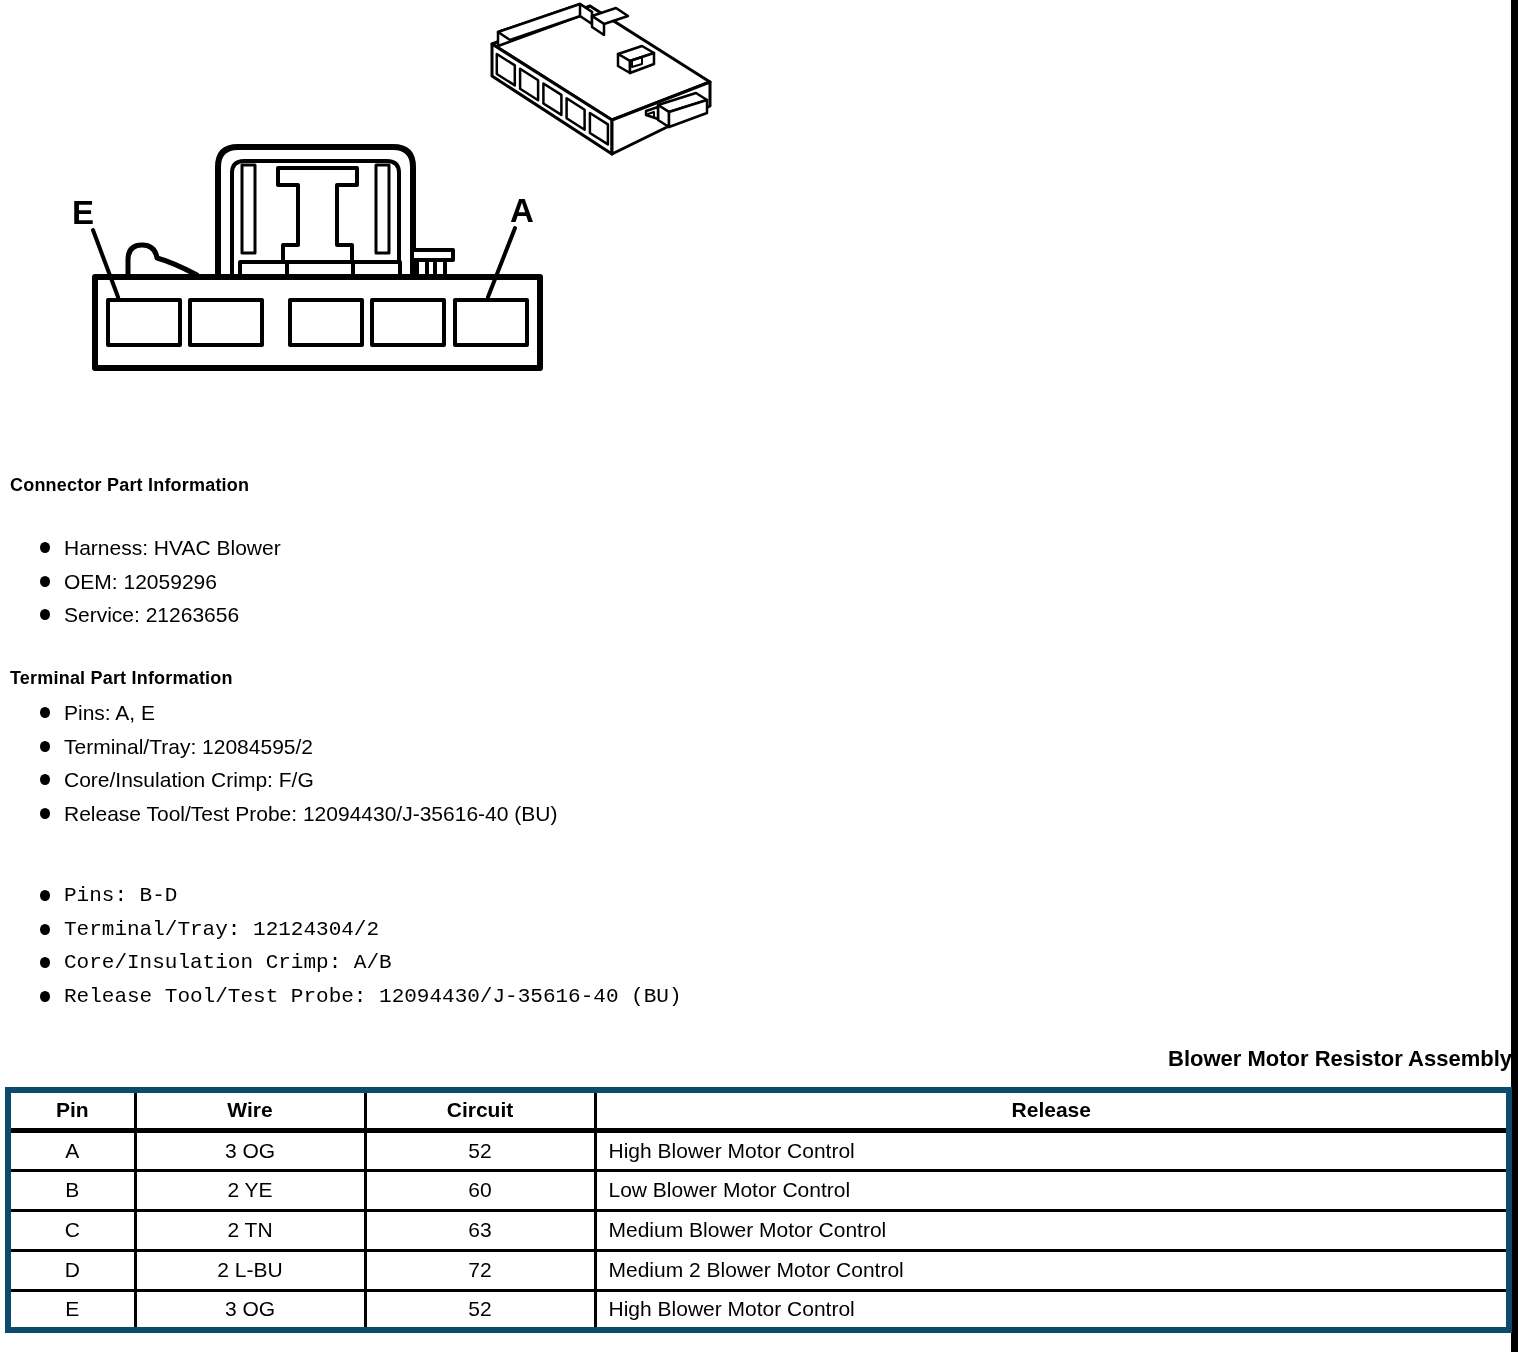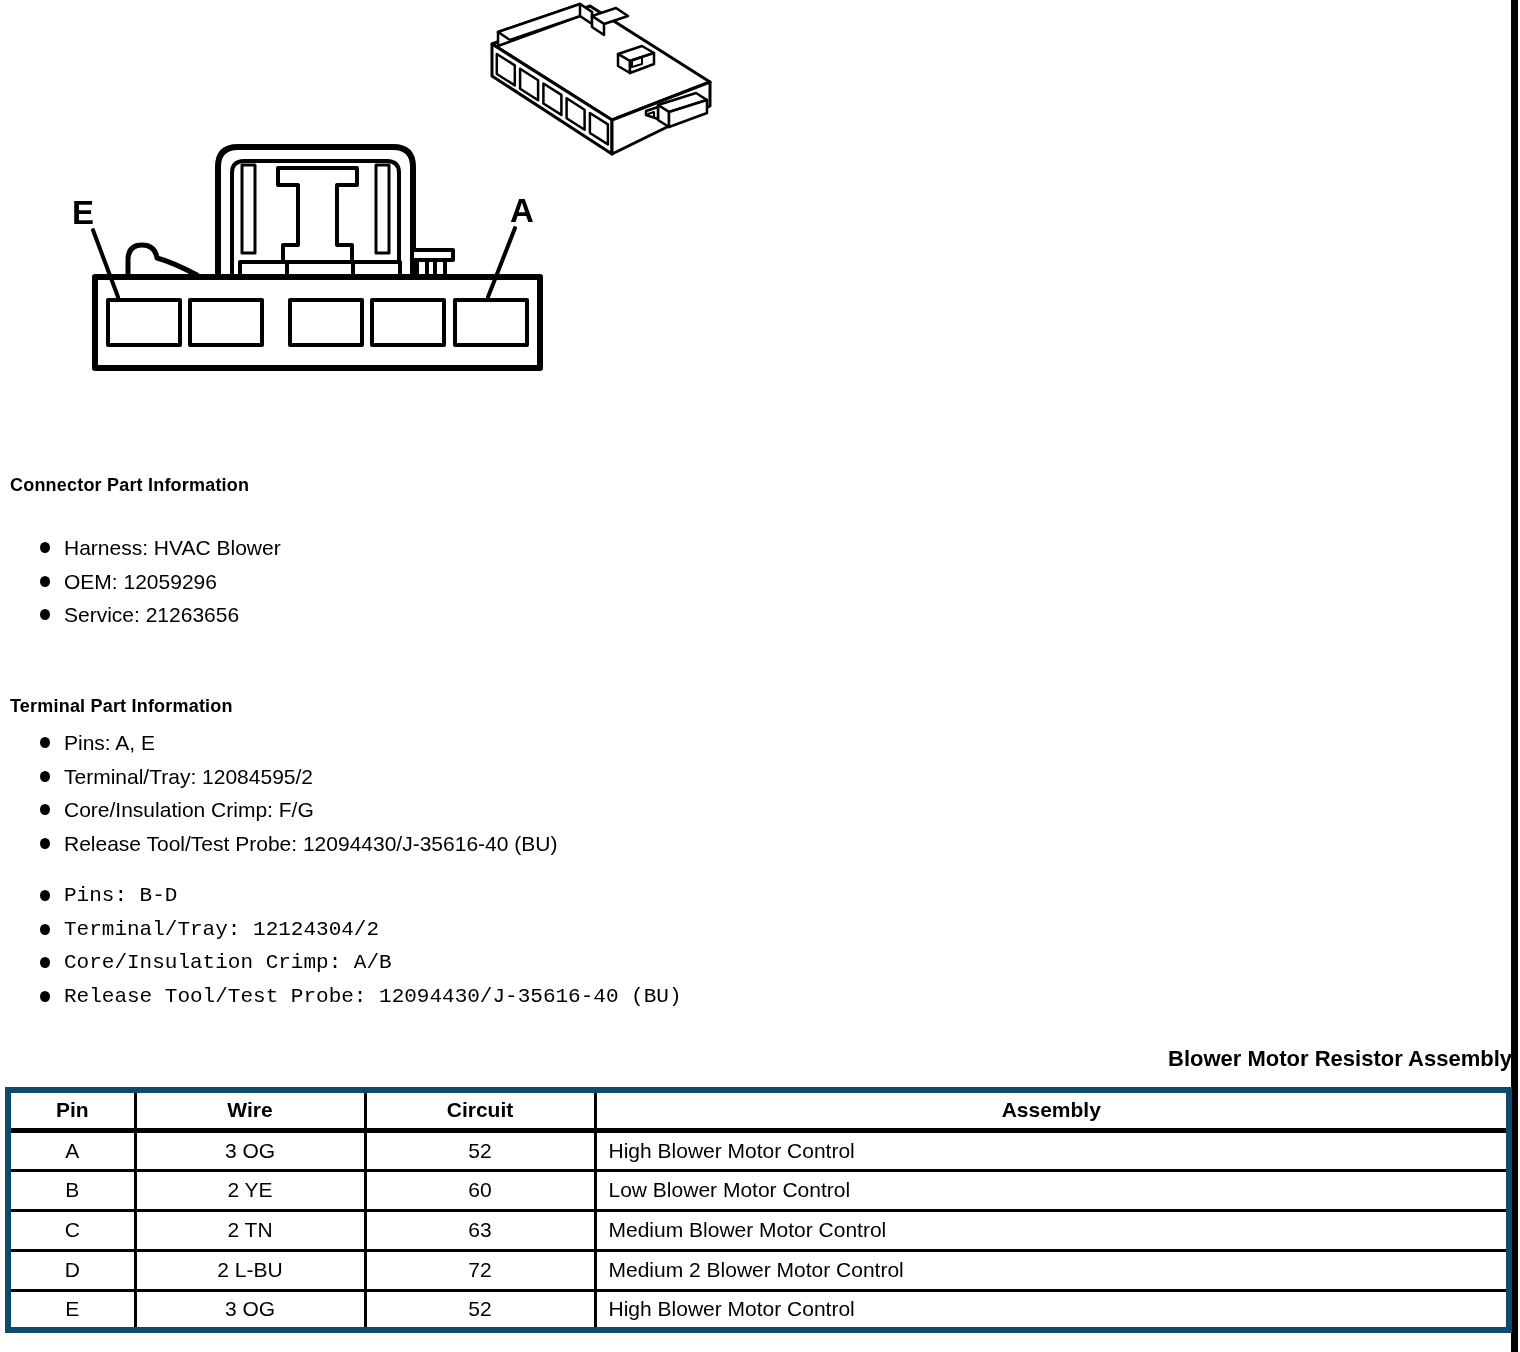--- a/index.html
+++ b/index.html
@@ -115,23 +115,23 @@
 </svg>
 
 <div class="abs sec-heading" style="left:10px; top:475px;">Connector Part Information</div>
 
 <ul class="blist abs" style="left:10px; top:531px;">
   <li><span class="dot"></span><span>Harness: HVAC Blower</span></li>
   <li><span class="dot"></span><span>OEM: 12059296</span></li>
   <li><span class="dot"></span><span>Service: 21263656</span></li>
 </ul>
 
-<div class="abs sec-heading" style="left:10px; top:696px;">Terminal Part Information</div>
+<div class="abs sec-heading" style="left:10px; top:668px;">Terminal Part Information</div>
 
-<ul class="blist abs" style="left:10px; top:726px;">
+<ul class="blist abs" style="left:10px; top:696px;">
   <li><span class="dot"></span><span>Pins: A, E</span></li>
   <li><span class="dot"></span><span>Terminal/Tray: 12084595/2</span></li>
   <li><span class="dot"></span><span>Core/Insulation Crimp: F/G</span></li>
   <li><span class="dot"></span><span>Release Tool/Test Probe: 12094430/J-35616-40 (BU)</span></li>
 </ul>
 
 <ul class="blist abs" style="left:10px; top:879px;font-family:Liberation Mono, monospace;">
   <li><span class="dot"></span><span>Pins: B-D</span></li>
   <li><span class="dot"></span><span>Terminal/Tray: 12124304/2</span></li>
   <li><span class="dot"></span><span>Core/Insulation Crimp: A/B</span></li>
@@ -145,21 +145,21 @@
       <col class="c-pin">
       <col class="c-wire">
       <col class="c-circ">
       <col class="c-fn">
     </colgroup>
   <thead>
     <tr>
       <th>Pin</th>
       <th>Wire</th>
       <th>Circuit</th>
-      <th>Assembly</th>
+      <th>Release</th>
     </tr>
   </thead>
   <tbody>
     <tr>
       <td>A</td>
       <td>3 OG</td>
       <td>52</td>
       <td class="fn">High Blower Motor Control</td>
     </tr>
     <tr>

